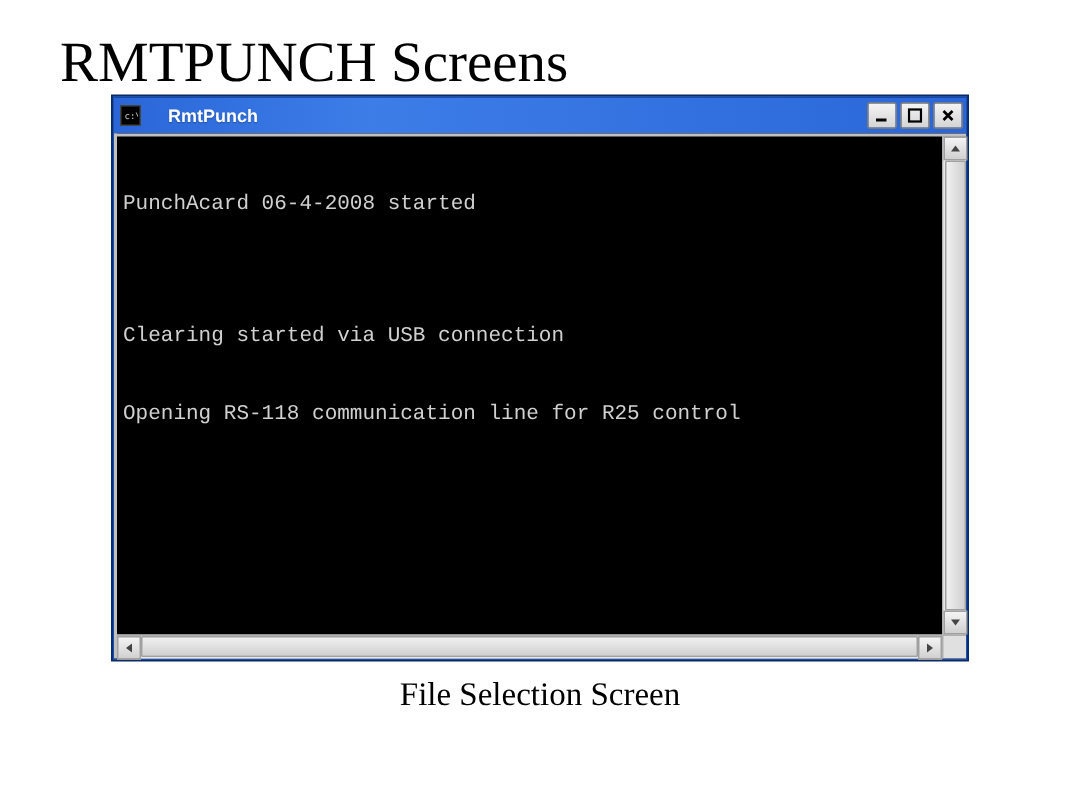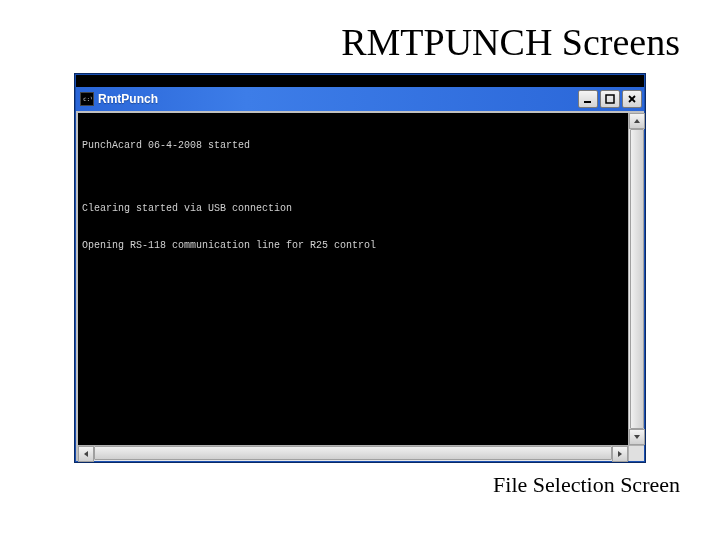--- a/index.html
+++ b/index.html
@@ -13,39 +13,37 @@
   }
   .slide {
     width: 100%;
     height: 100%;
     padding: 20px 40px 10px 40px;
   }
   .heading {
     font-family: "Times New Roman", serif;
     font-size: 38px;
     font-weight: normal;
-    text-align: right;
+    text-align: left;
     color: #000;
-    margin-bottom: 10px;
   }
   .window {
     width: 570px;
     margin: 0 auto;
     border: 1px solid #1a4fb0;
     background: #000;
     box-shadow: 0 0 0 1px #0a2a66;
   }
   .titlebar {
     display: flex;
     align-items: center;
     height: 24px;
     background: linear-gradient(to right, #2a66d8 0%, #3d7de8 30%, #2a66d8 100%);
     padding: 0 2px 0 4px;
-    gap: 4px;
-    margin-top: 12px;
+    gap: 18px;
   }
   .app-icon {
     width: 14px;
     height: 14px;
     background: #000;
     border: 1px solid #444;
     flex-shrink: 0;
     display: flex;
     align-items: center;
     justify-content: center;
@@ -80,21 +78,21 @@
     width: 100%;
     height: 350px;
     background: #000;
     position: relative;
     border-left: 2px solid #c0c0c0;
     border-top: 2px solid #c0c0c0;
   }
   .console-content {
     padding: 2px 4px;
     font-family: "Courier New", monospace;
-    font-size: 10px;
+    font-size: 14px;
     line-height: 1.25;
     color: #d0d0d0;
     white-space: pre;
     overflow: hidden;
     height: calc(100% - 16px);
   }
   .line { display: block; }
   .scrollbar-v {
     position: absolute;
     right: 0;
@@ -149,21 +147,21 @@
     bottom: 0;
     width: 16px;
     height: 16px;
     background: #e0e0e0;
     border-top: 1px solid #b0b0b0;
     border-left: 1px solid #b0b0b0;
   }
   .caption {
     font-family: "Times New Roman", serif;
     font-size: 22px;
-    text-align: right;
+    text-align: center;
     color: #000;
     margin-top: 10px;
   }
 </style>
 </head>
 <body>
 
 <div class="slide">
   <h1 class="heading">RMTPUNCH Screens</h1>
 

